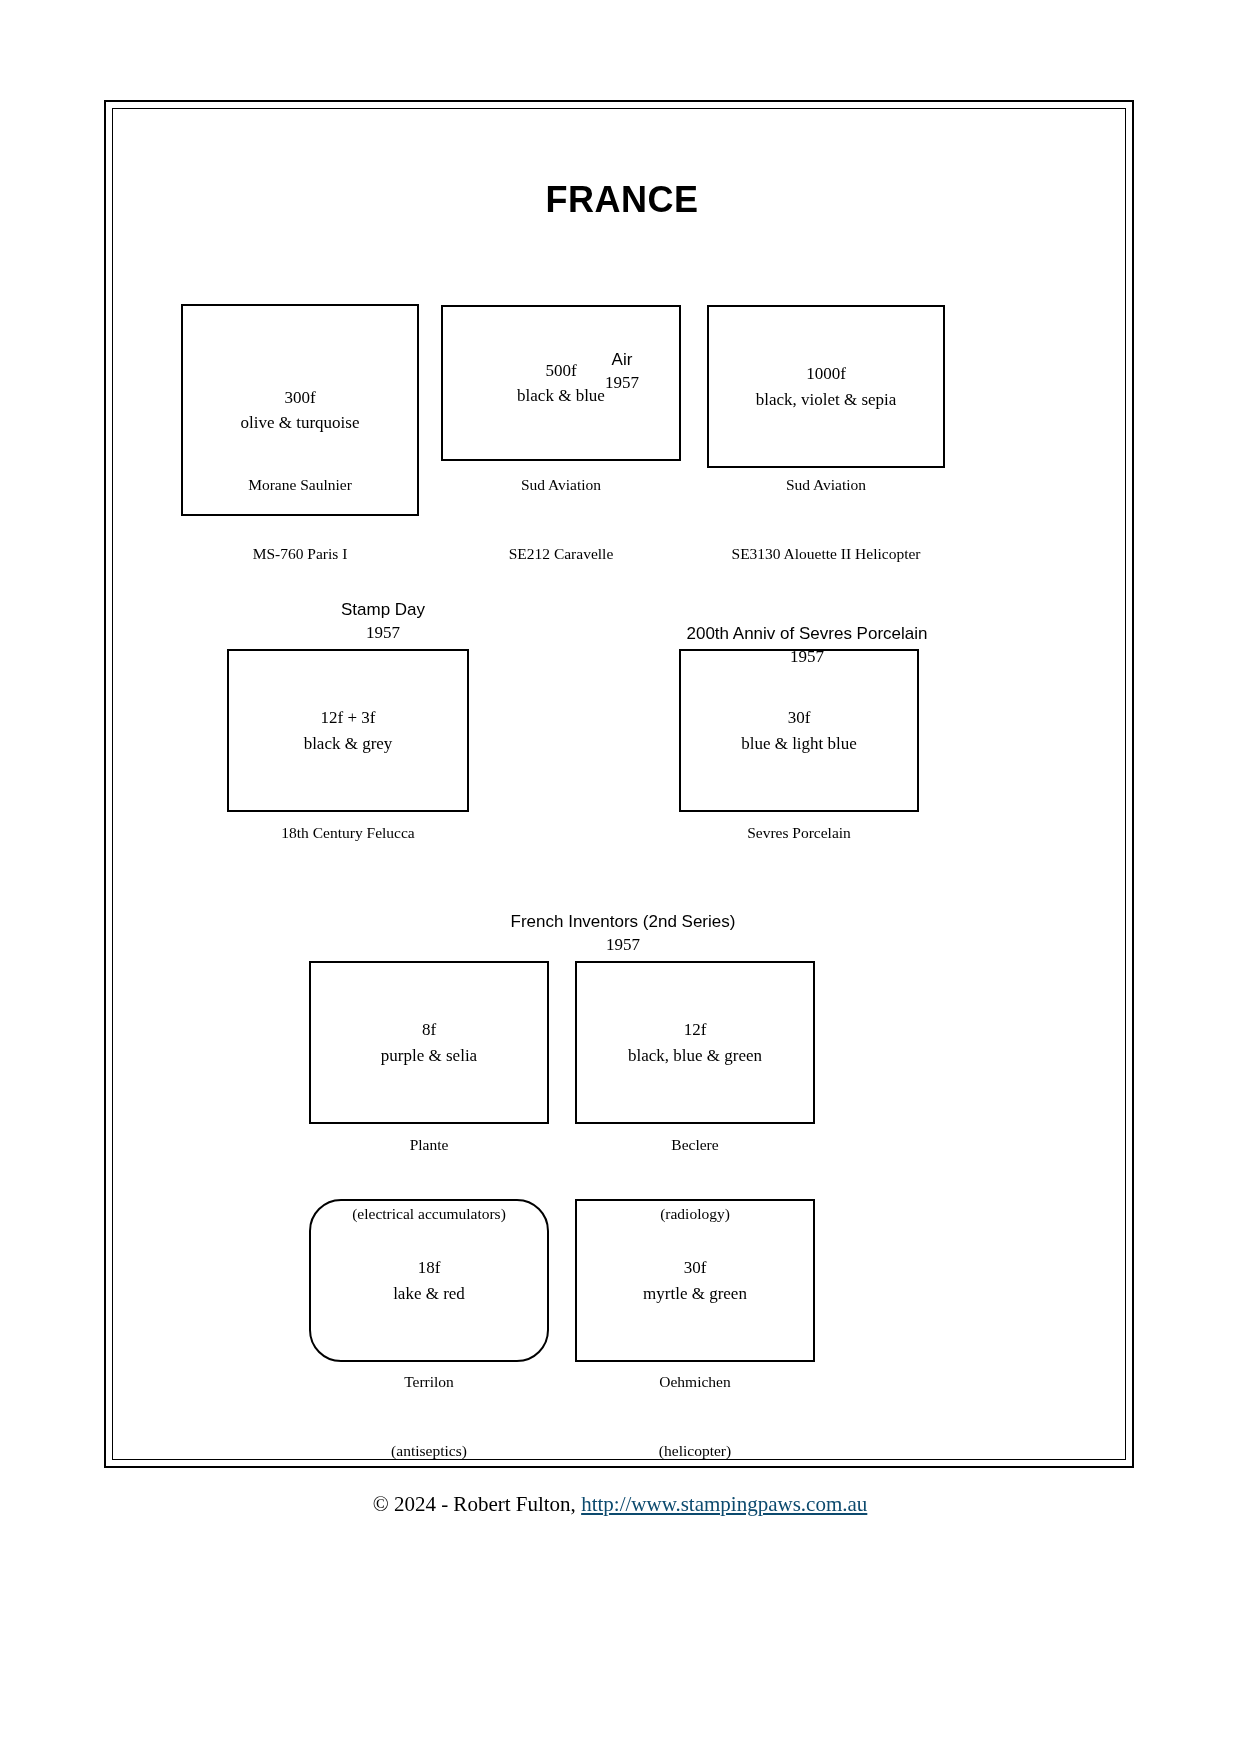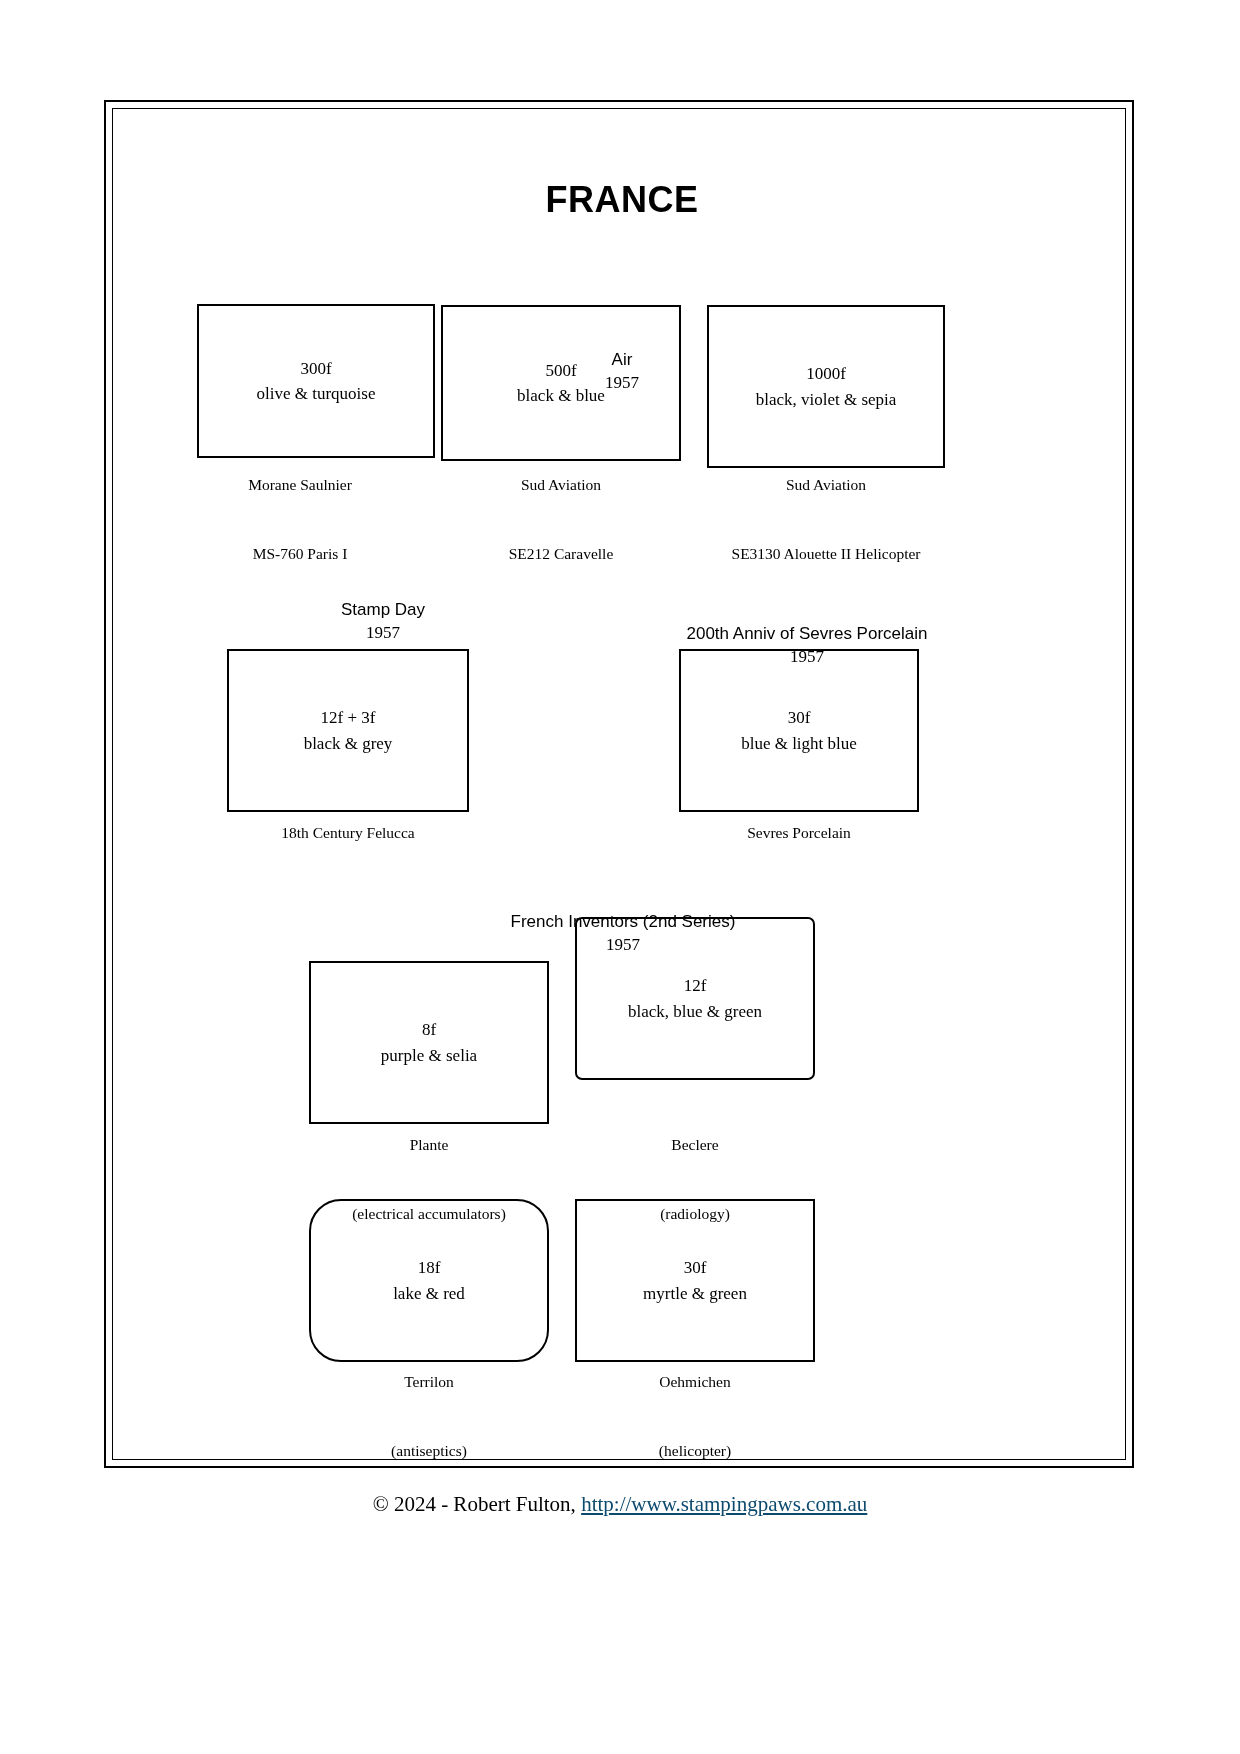--- a/index.html
+++ b/index.html
@@ -119,21 +119,21 @@
     <div class="inner-frame">
       <div class="content">
 
         <div class="title">FRANCE</div>
 
         <div class="set-heading" style="left:359px; top:240px; width:300px;">
           <span>Air</span>
           <span class="yr">1957</span>
         </div>
 
-        <div class="stamp-box" style="left:84px; top:195px; width:238px; height:154px;">
+        <div class="stamp-box" style="left:68px; top:195px; width:238px; height:212px;">
           <div class="denom">300f</div>
           <div class="colours">olive &amp; turquoise</div>
         </div>
         <div class="caption" style="left:58px; top:365px; width:258px;">
           <span>Morane  Saulnier</span>
           <span class="l2">MS-760 Paris I</span>
         </div>
 
         <div class="stamp-box" style="left:328px; top:196px; width:240px; height:156px;">
           <div class="denom">500f</div>
@@ -188,21 +188,21 @@
 
         <div class="stamp-box" style="left:196px; top:852px; width:240px; height:163px;">
           <div class="denom">8f</div>
           <div class="colours">purple &amp; selia</div>
         </div>
         <div class="caption" style="left:186px; top:1025px; width:260px;">
           <span>Plante</span>
           <span class="l2">(electrical accumulators)</span>
         </div>
 
-        <div class="stamp-box" style="left:462px; top:808px; width:240px; height:163px;border-radius:7px;">
+        <div class="stamp-box" style="left:462px; top:852px; width:240px; height:163px;">
           <div class="denom">12f</div>
           <div class="colours">black, blue &amp; green</div>
         </div>
         <div class="caption" style="left:452px; top:1025px; width:260px;">
           <span>Beclere</span>
           <span class="l2">(radiology)</span>
         </div>
 
         <div class="stamp-box" style="left:196px; top:1090px; width:240px; height:163px;border-radius:32px;">
           <div class="denom">18f</div>

